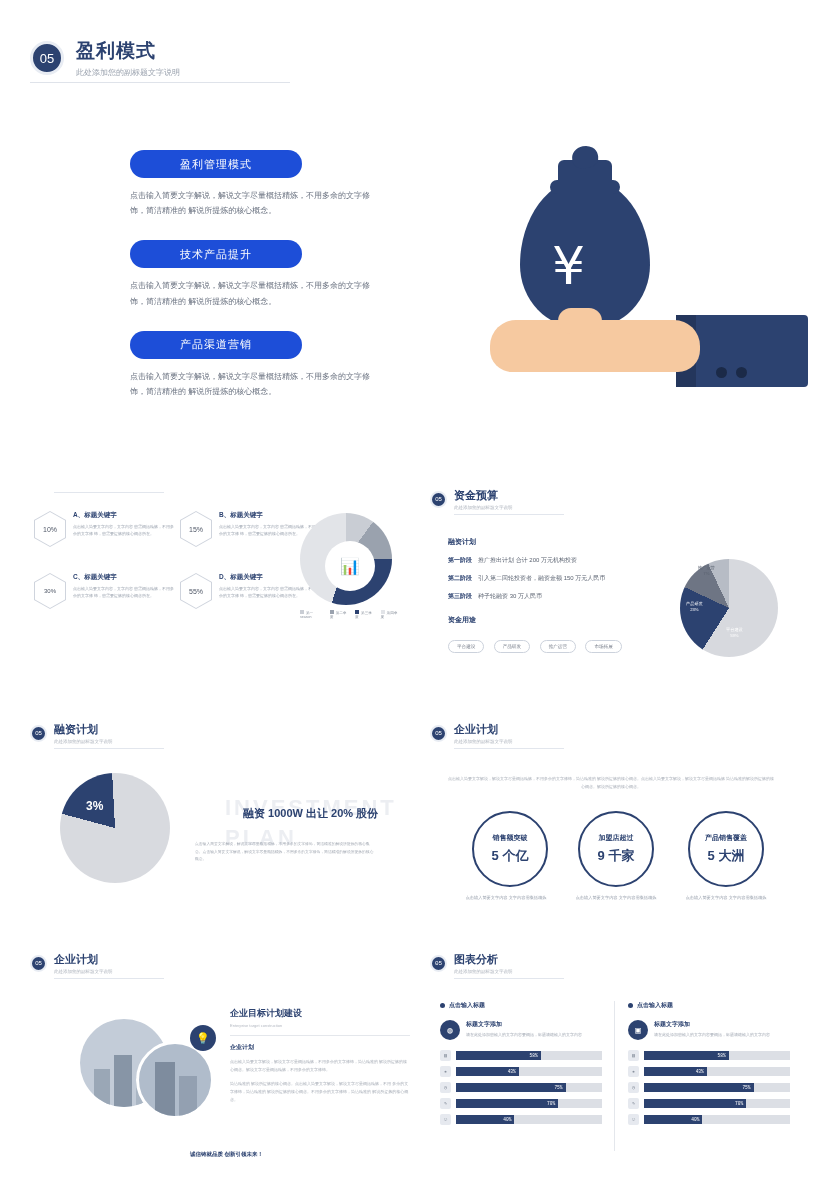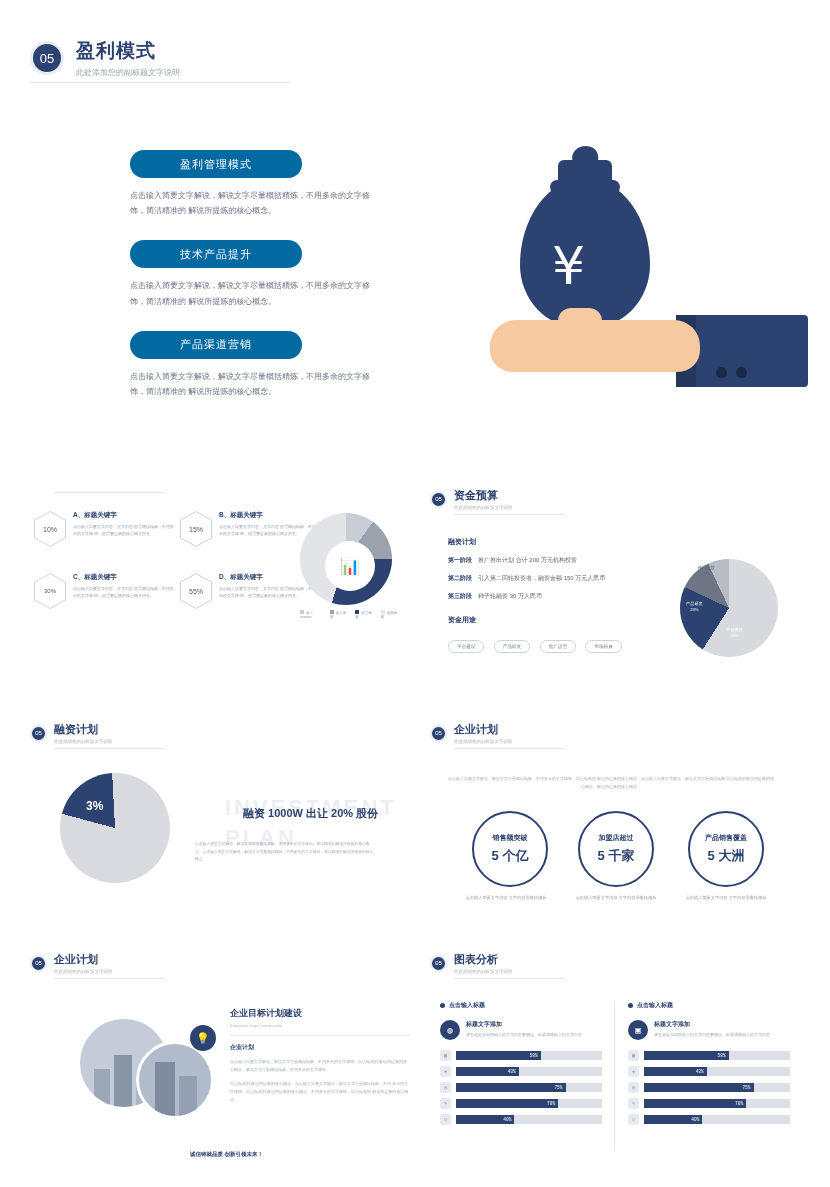--- a/index.html
+++ b/index.html
@@ -22,21 +22,21 @@
     display:flex; align-items:center; justify-content:center;
     border:3px solid #e8ecf3;
   }
   #hero-header .htitle { font-size:19px; color:#2c4270; font-weight:bold; letter-spacing:1px;}
   #hero-header .hsub { font-size:8px; color:#9aa2ae; margin-top:3px; }
   .hdr-line { position:absolute; left:30px; top:82px; width:260px; height:1px; background:#dfe3ea; }
 
   
   #hero { position:absolute; left:0; top:130px; width:830px; height:300px; }
   .pill {
-    width:172px; height:28px; border-radius:14px; background:#0369a1;
+    width:172px; height:28px; border-radius:14px; background:#1d4ed8;
     color:#fff; font-size:11px; display:flex; align-items:center; justify-content:center;
     letter-spacing:1px;
   }
   .hero-para { font-size:8px; line-height:1.9; color:#6a7280; width:250px; margin-top:10px; }
   #hero-left { position:absolute; left:130px; top:20px; }
   #hero-left .block { margin-bottom:22px; }
 
   
   #bag-wrap { position:absolute; left:480px; top:0px; width:330px; height:290px; }
   .bag-body {
@@ -315,21 +315,21 @@
       <div class="ring">
         <div class="t1">销售额突破</div>
         <div class="t2">5 个亿</div>
       </div>
       <div class="ring-cap">点击输入简要文字内容
 文字内容需概括精炼</div>
     </div>
     <div style="display:flex;flex-direction:column;align-items:center;">
       <div class="ring">
         <div class="t1">加盟店超过</div>
-        <div class="t2">5 千家</div>
+        <div class="t2">9 千家</div>
       </div>
       <div class="ring-cap">点击输入简要文字内容
 文字内容需概括精炼</div>
     </div>
     <div style="display:flex;flex-direction:column;align-items:center;">
       <div class="ring">
         <div class="t1">产品销售覆盖</div>
         <div class="t2">5 大洲</div>
       </div>
       <div class="ring-cap">点击输入简要文字内容

